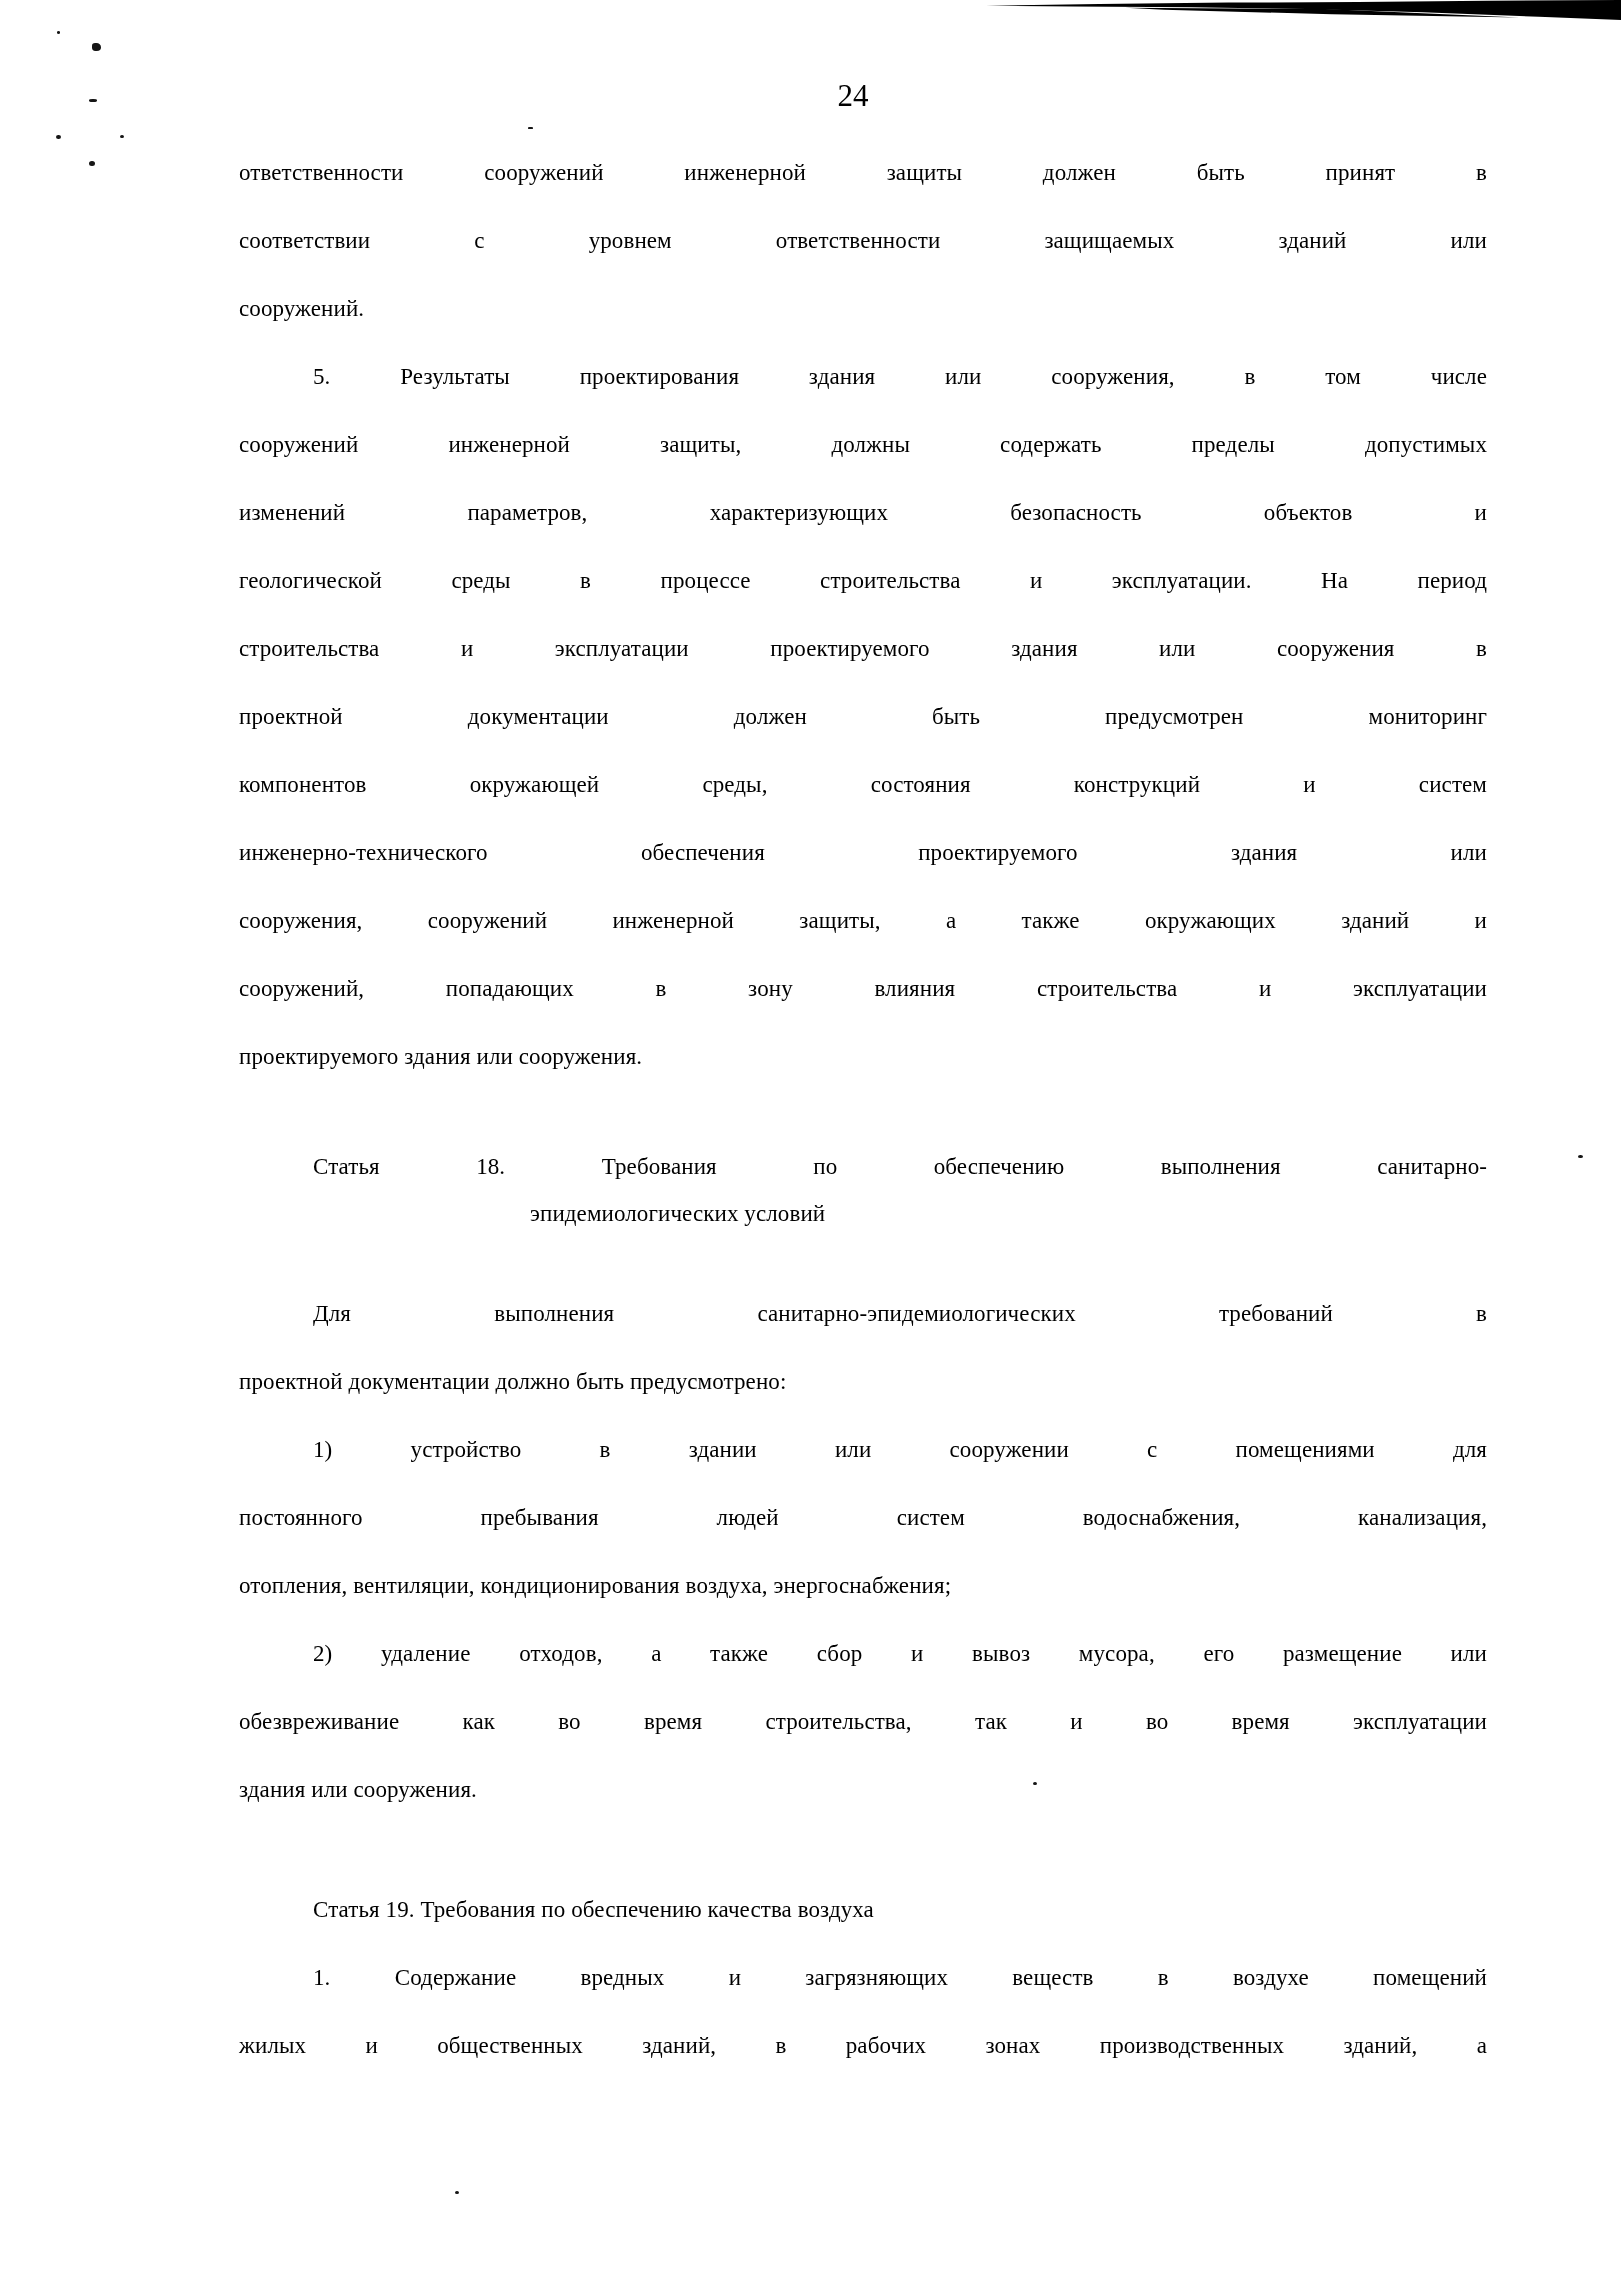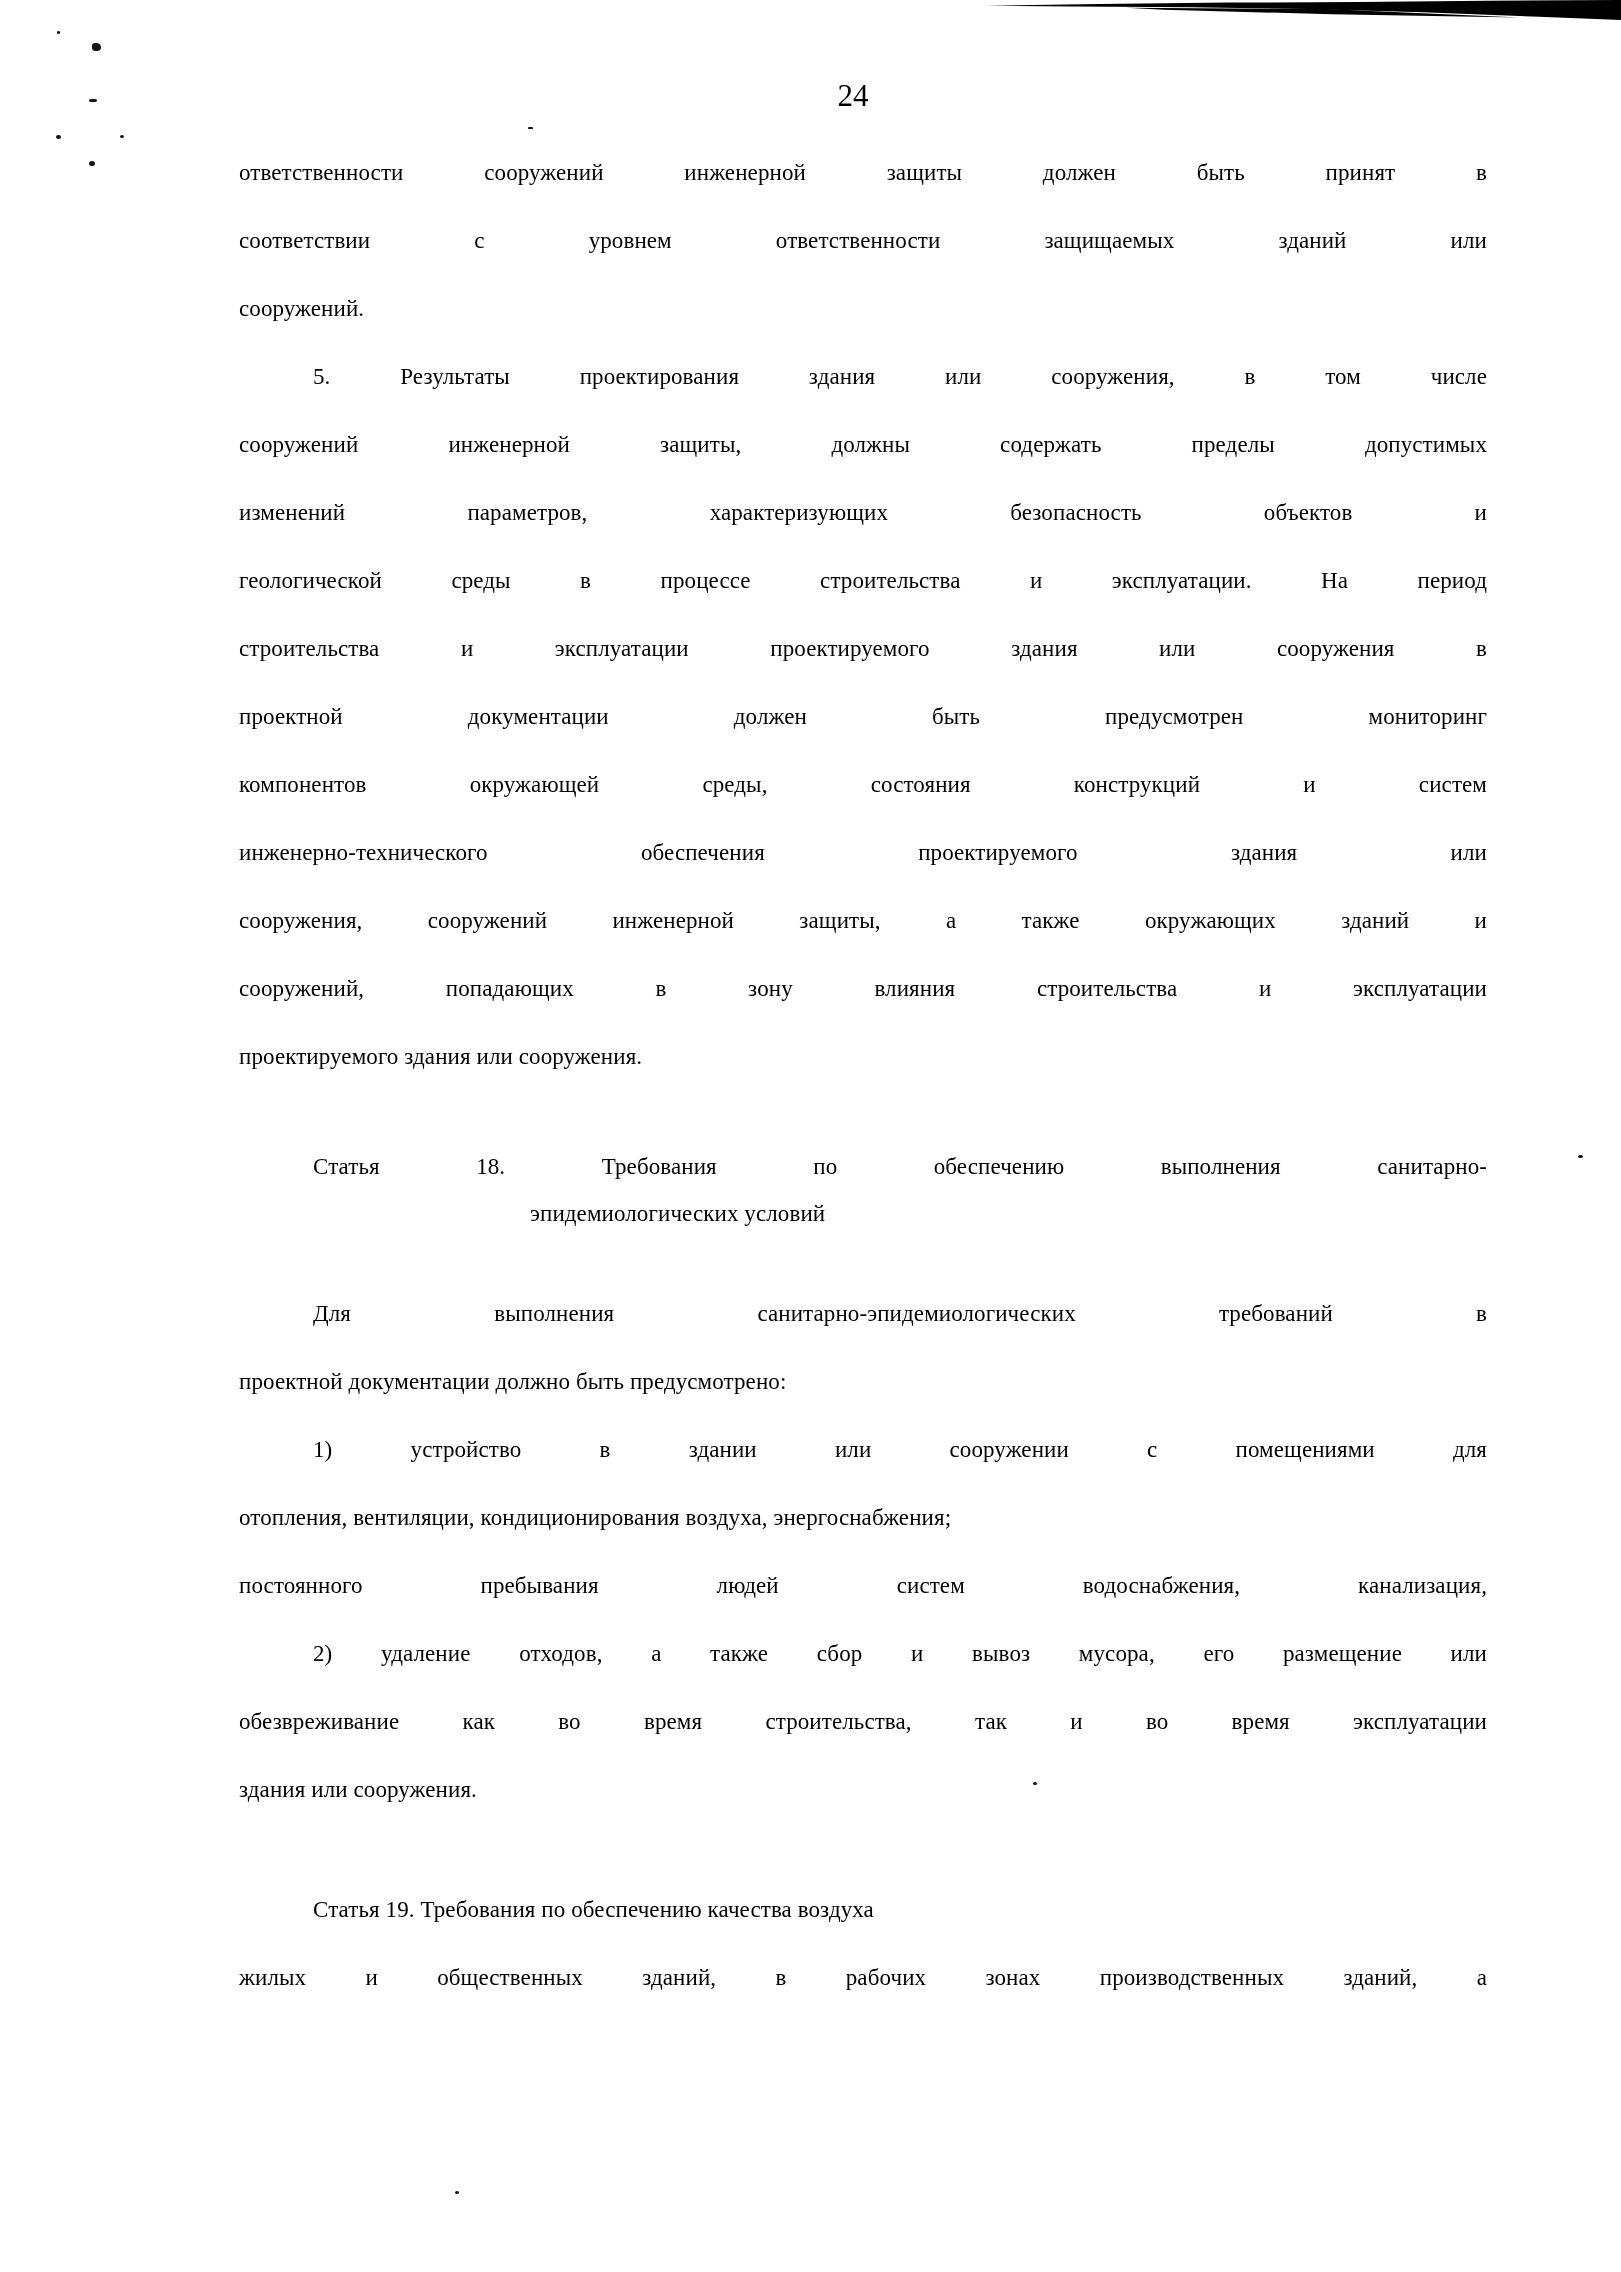--- a/index.html
+++ b/index.html
@@ -87,30 +87,31 @@
       <div class="para heading" id="article-18">
         <div class="line justify indent"><span class="label">Статья 18.</span> <span class="title">Требования по обеспечению выполнения санитарно-</span></div>
         <div class="line cont"><span class="title">эпидемиологических условий</span></div>
       </div>
       <div class="para body" id="para-sanitary">
         <div class="line justify indent">Для выполнения санитарно-эпидемиологических требований в</div>
         <div class="line">проектной документации должно быть предусмотрено:</div>
       </div>
       <div class="para body" id="list-1">
         <div class="line justify indent">1) устройство в здании или сооружении с помещениями для</div>
+        <div class="line justify">постоянного пребывания людей систем водоснабжения, канализация,</div>
         <div class="line">отопления, вентиляции, кондиционирования воздуха, энергоснабжения;</div>
-        <div class="line justify">постоянного пребывания людей систем водоснабжения, канализация,</div>
       </div>
       <div class="para body" id="list-2">
         <div class="line justify indent">2) удаление отходов, а также сбор и вывоз мусора, его размещение или</div>
         <div class="line justify">обезвреживание как во время строительства, так и во время эксплуатации</div>
         <div class="line">здания или сооружения.</div>
       </div>
       <div class="para heading" id="article-19">
         <div class="line indent"><span class="label">Статья 19.</span> <span class="title">Требования по обеспечению качества воздуха</span></div>
       </div>
       <div class="para body" id="para-air">
+        <div class="line justify indent">1. Содержание вредных и загрязняющих веществ в воздухе помещений</div>
         <div class="line justify">жилых и общественных зданий, в рабочих зонах производственных зданий, а</div>
       </div>
     </div>
 
 </div>
 
 
 </body></html>

